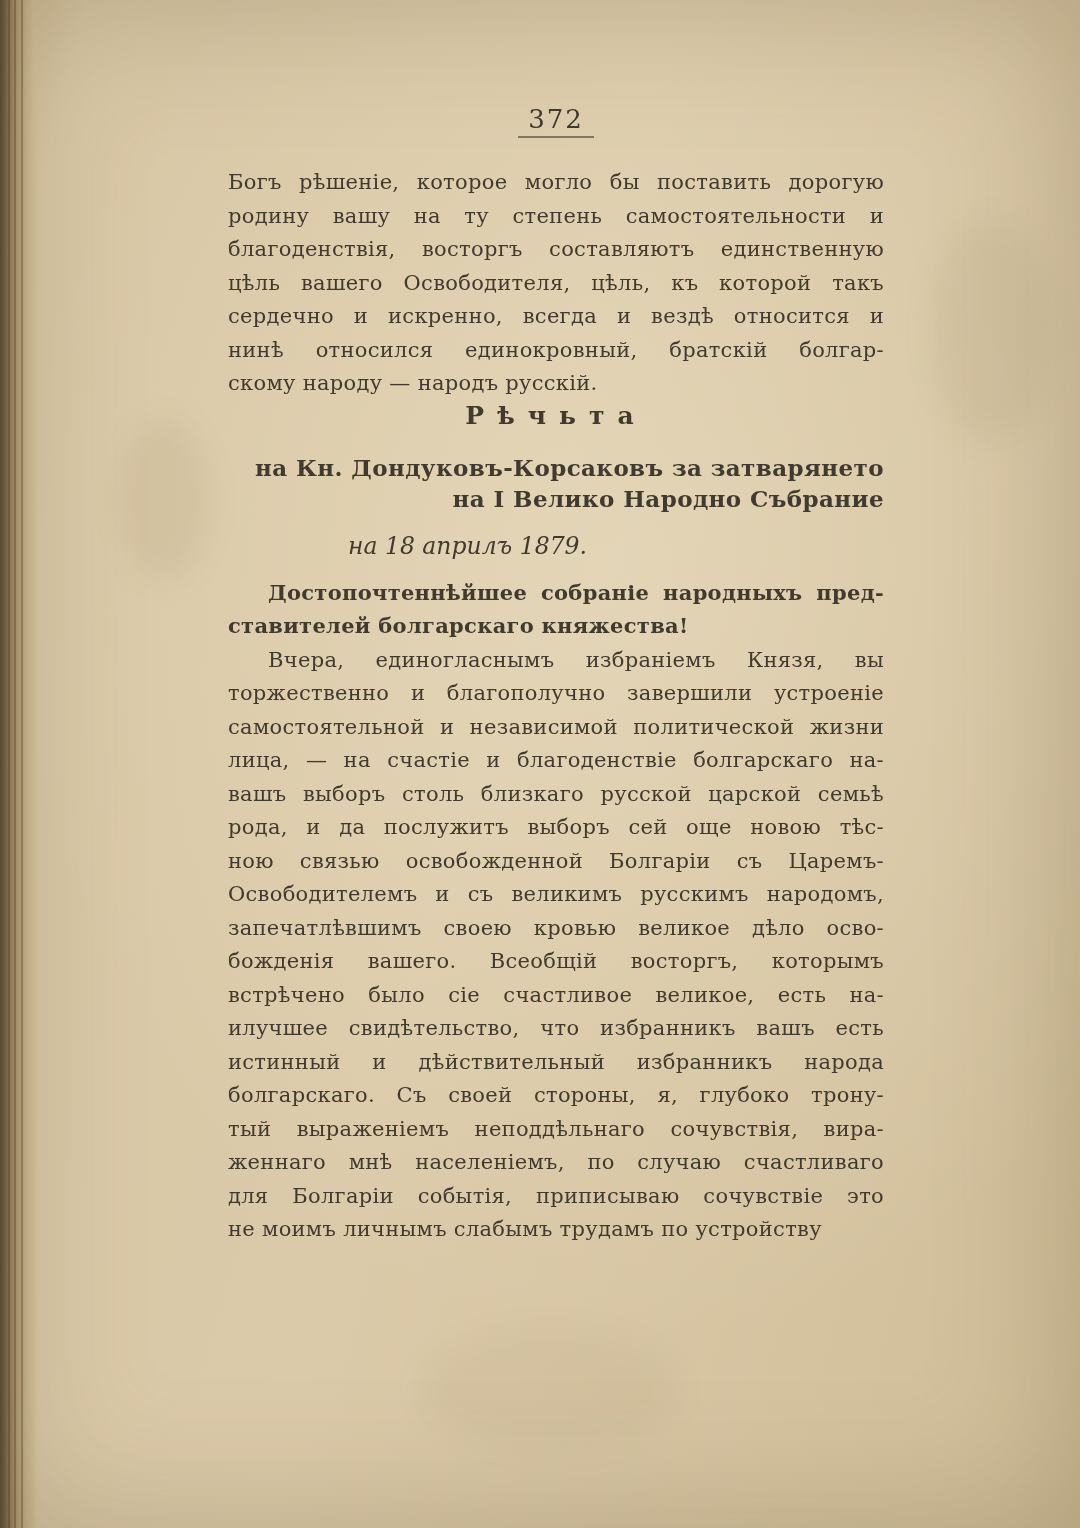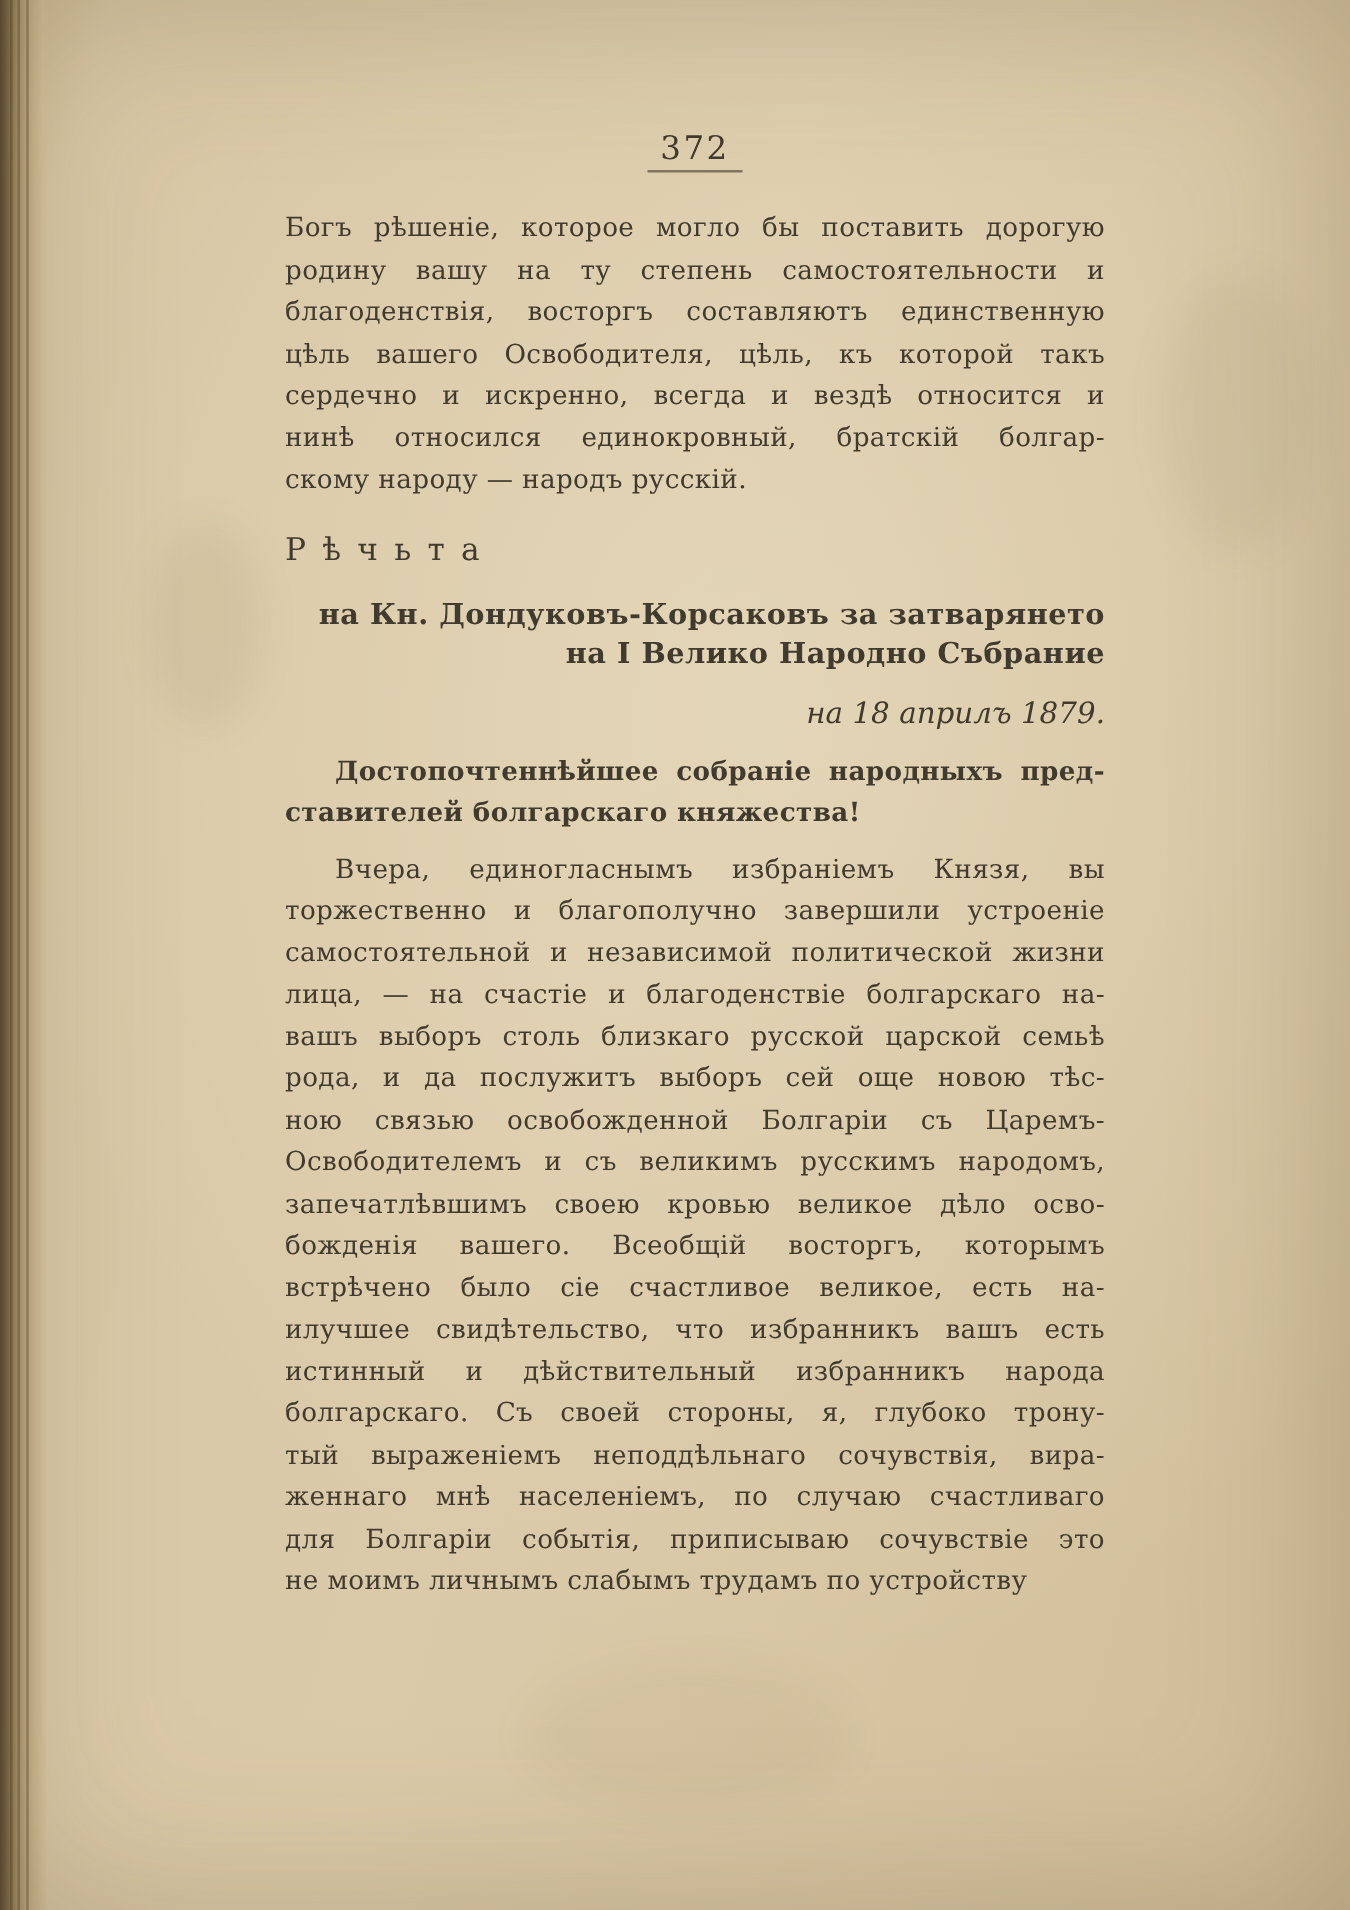--- a/index.html
+++ b/index.html
@@ -41,39 +41,39 @@
     font-size:26px;letter-spacing:2px;
     padding:0 10px 2px 10px;
     border-bottom:2px solid rgba(55,45,30,.55);
   }
   .para{font-size:21px;line-height:33.5px;letter-spacing:.3px;}
   .tline{text-align:justify;text-align-last:justify;white-space:nowrap;overflow:hidden;}
   .tline.last{text-align-last:left;}
   .tline.indent{text-indent:40px;}
 
   .speech-heading{
-    margin-top:24px;
-    font-size:25px;font-weight:normal;
+    text-align:center;
+    font-size:25px;font-weight:bold;
     letter-spacing:13px;
   }
   .speech-subtitle{
     margin-top:22px;
     text-align:right;
     font-size:23px;font-weight:bold;line-height:31px;
     letter-spacing:.4px;
   }
   .speech-date{
     margin-top:18px;
-    text-align:right;
+    text-align:left;
     padding-left:120px;
     font-style:italic;
     font-size:23.5px;
   }
   .p1{margin-top:16px;font-weight:bold;}
-  .p2{margin-top:12px;}
+  .p2{margin-top:1px;}
 </style>
 </head>
 <body>
 
 <div class="page">
 
   <div class="binding">
     <div class="groove g1"></div>
     <div class="groove g2"></div>
     <div class="groove g3"></div>

